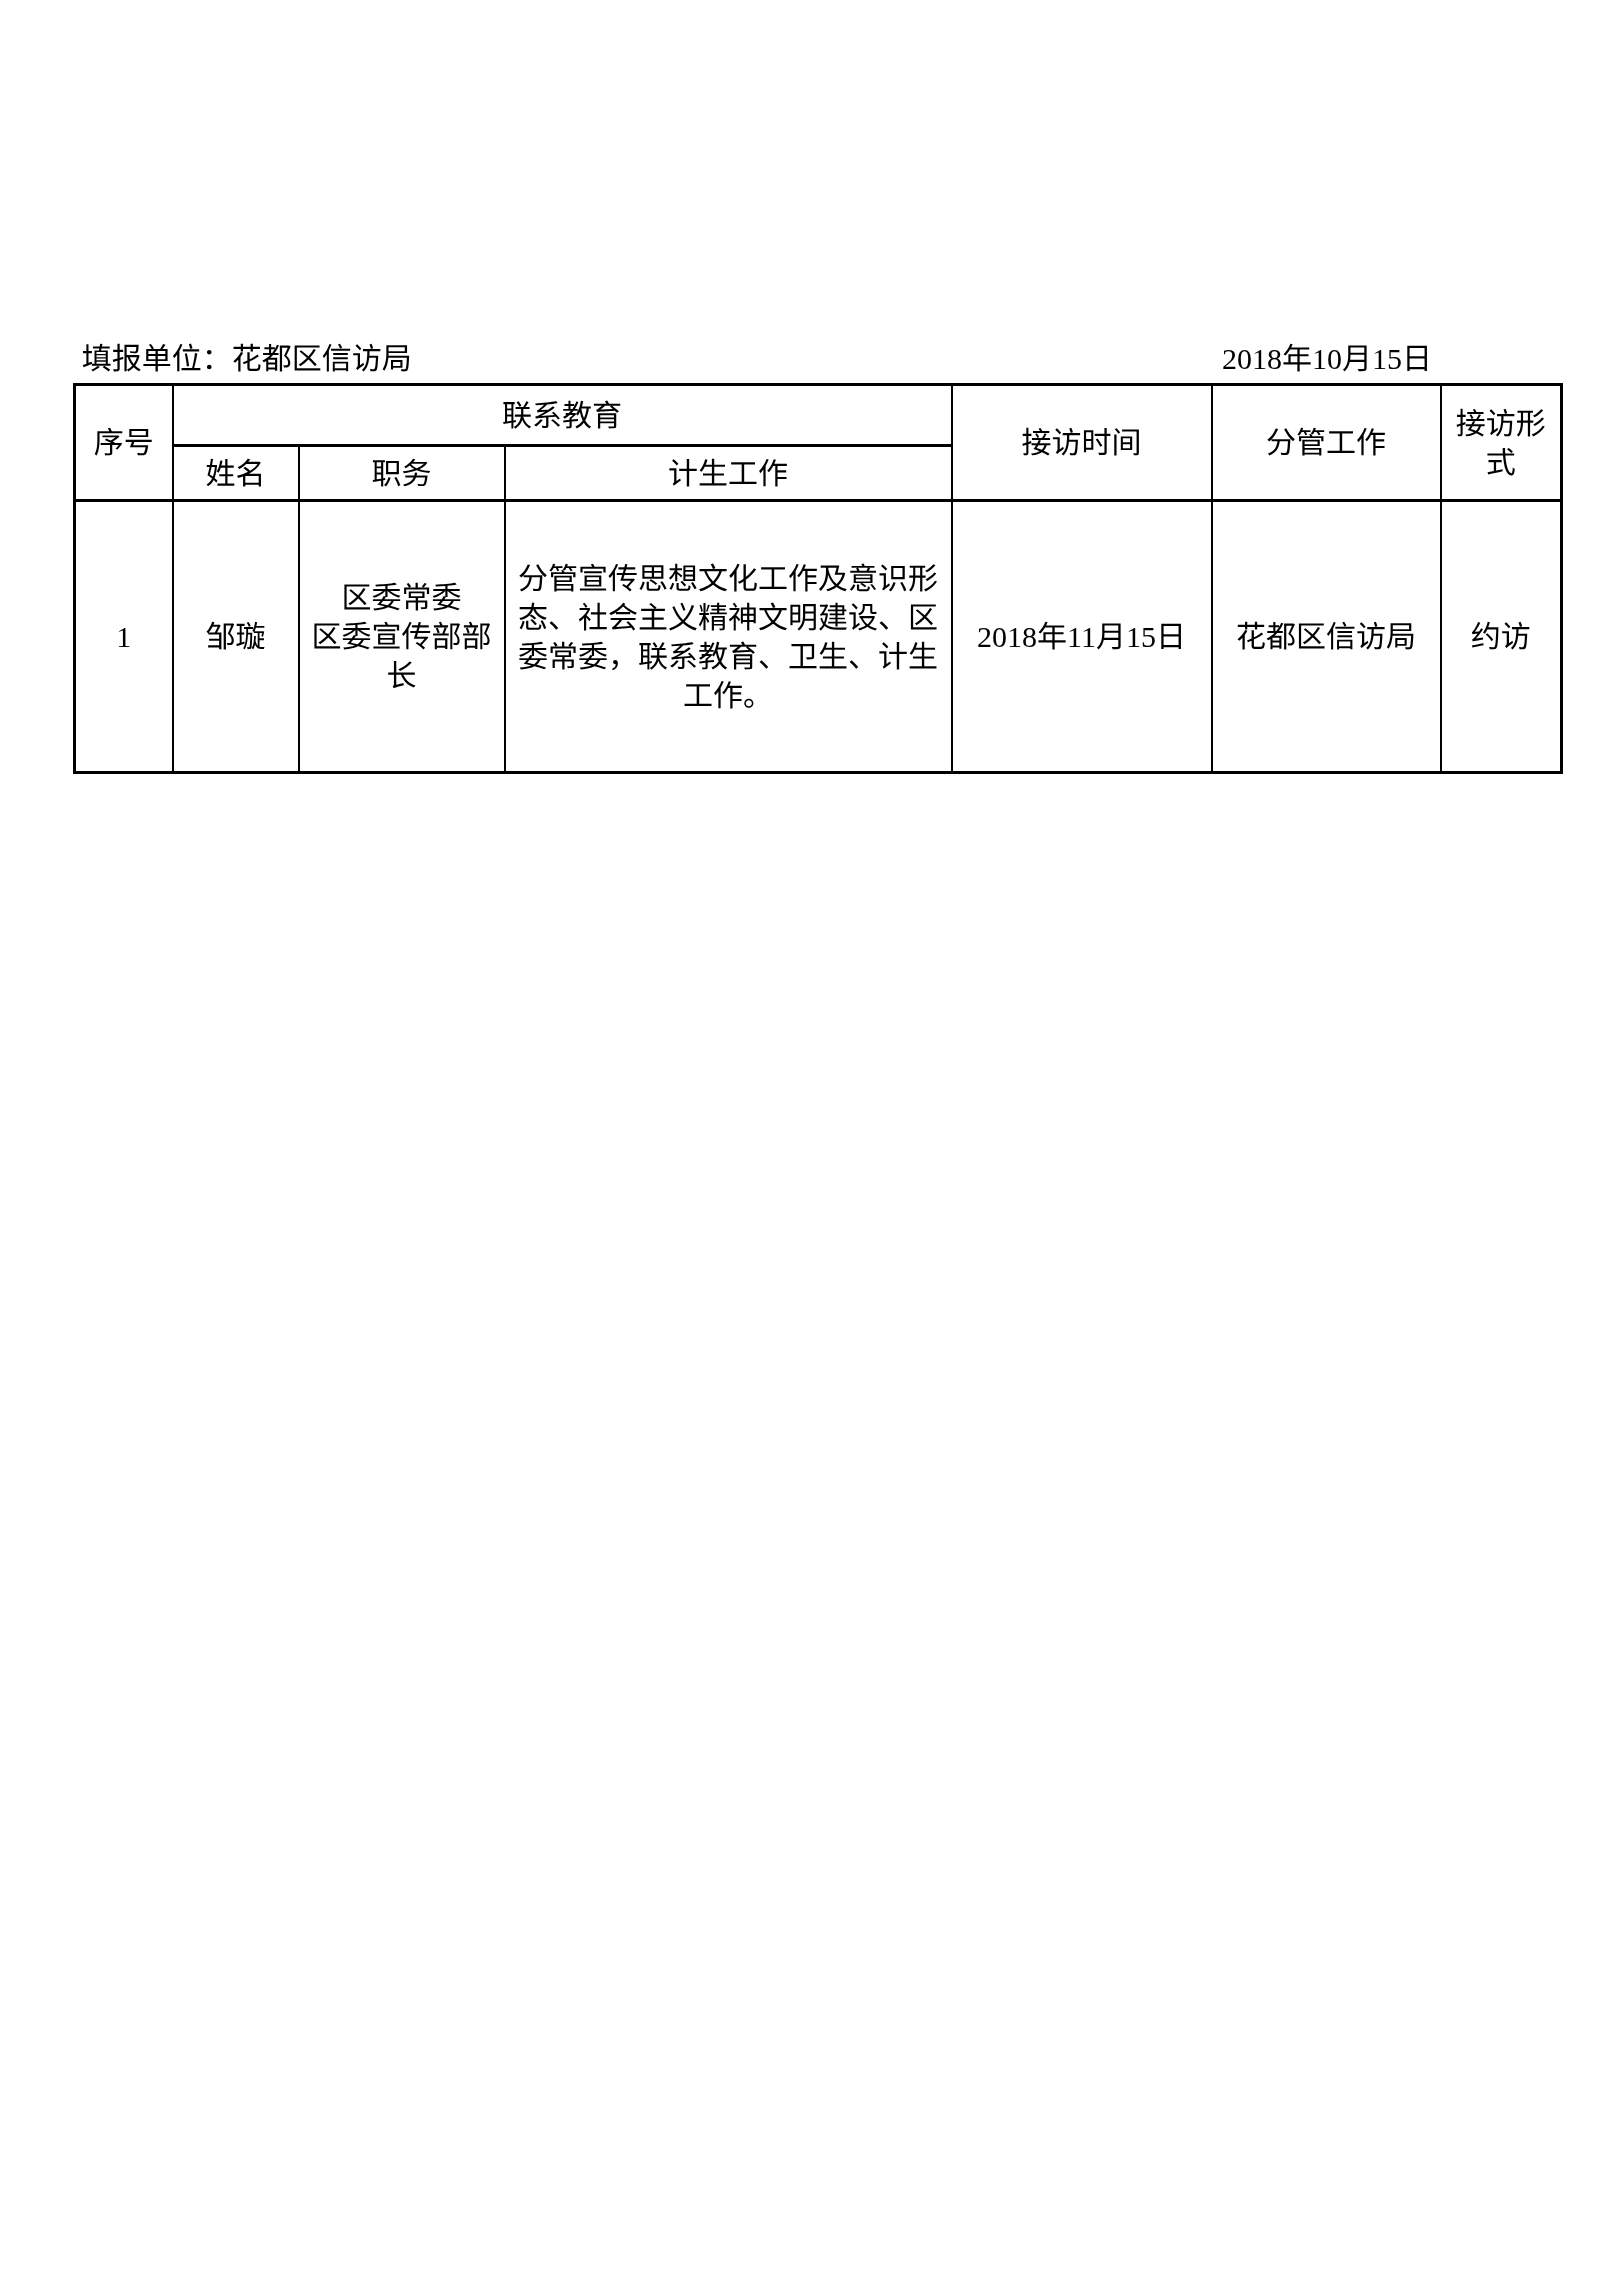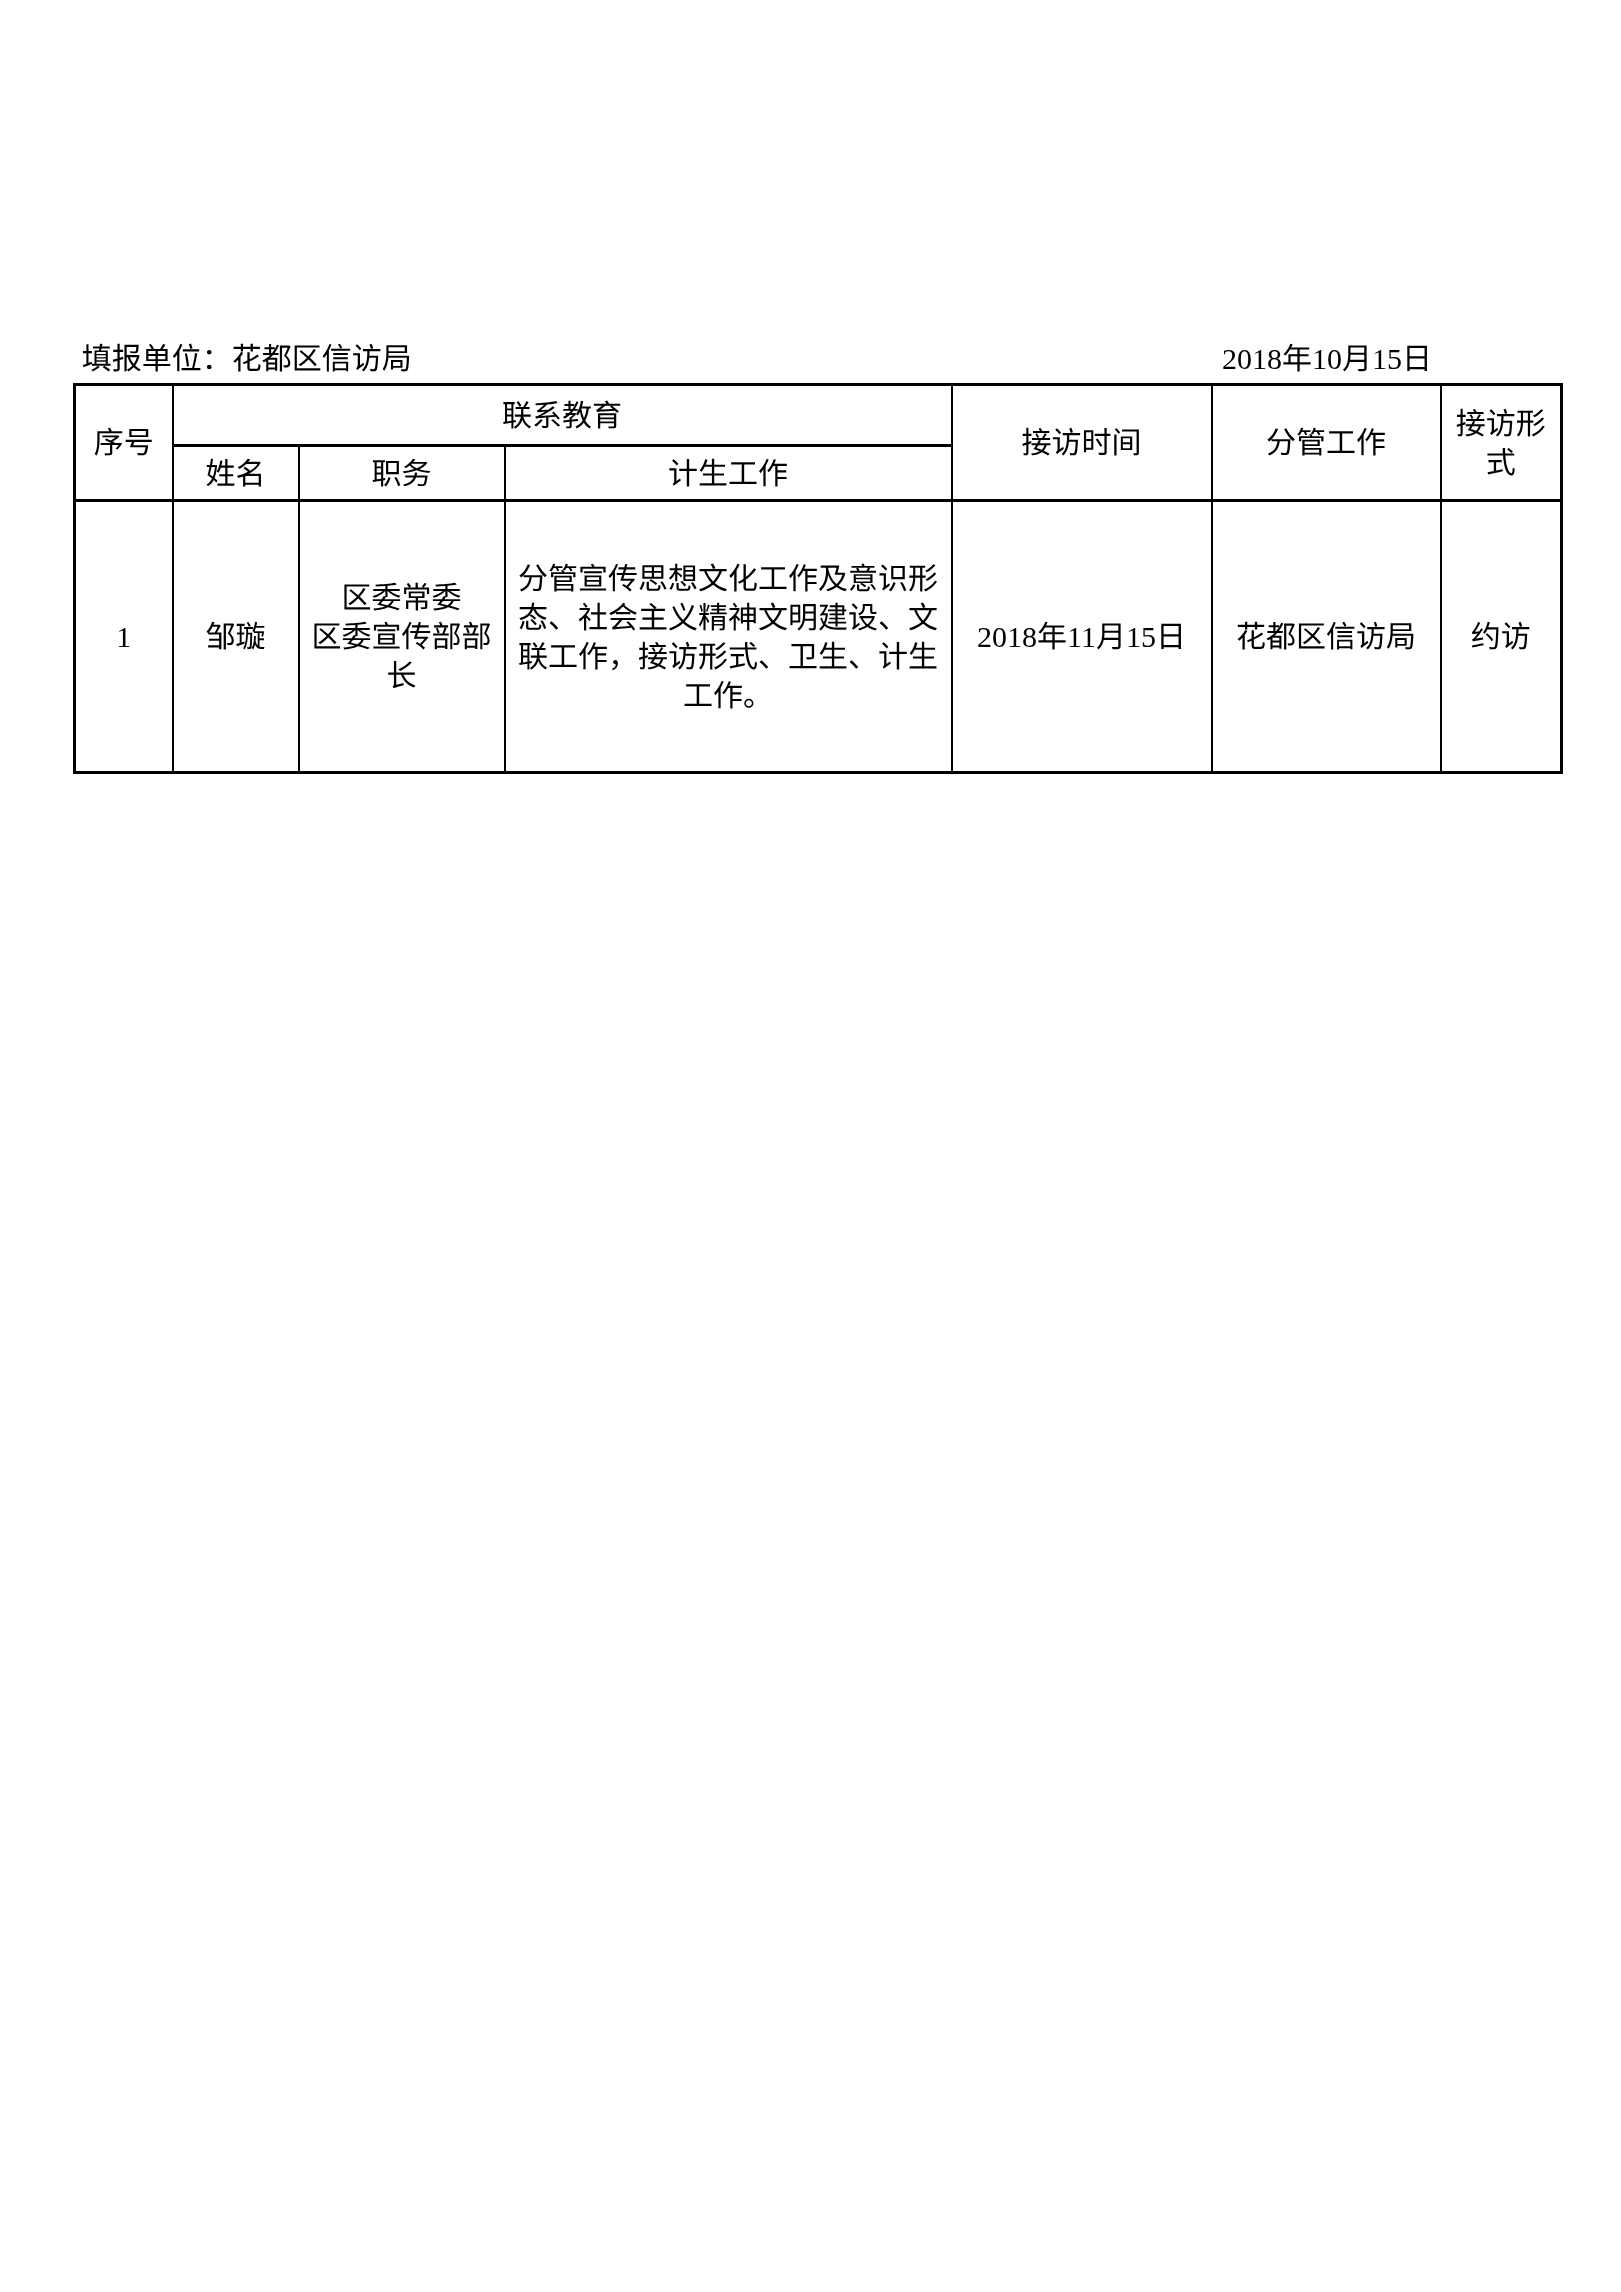--- a/index.html
+++ b/index.html
@@ -113,21 +113,21 @@
         <th>职务</th>
         <th>计生工作</th>
       </tr>
     </thead>
     <tbody>
       <tr class="data-row">
         <td>1</td>
         <td>邹璇</td>
         <td class="cell-position">区委常委
 区委宣传部部长</td>
-        <td class="cell-duties">分管宣传思想文化工作及意识形态、社会主义精神文明建设、文联工作，接访形式、卫生、计生工作。</td>
+        <td class="cell-duties">分管宣传思想文化工作及意识形态、社会主义精神文明建设、区委常委，联系教育、卫生、计生工作。</td>
         <td>2018年11月15日</td>
         <td>花都区信访局</td>
         <td>约访</td>
       </tr>
     </tbody>
   </table>
 
 </div>
 
 

